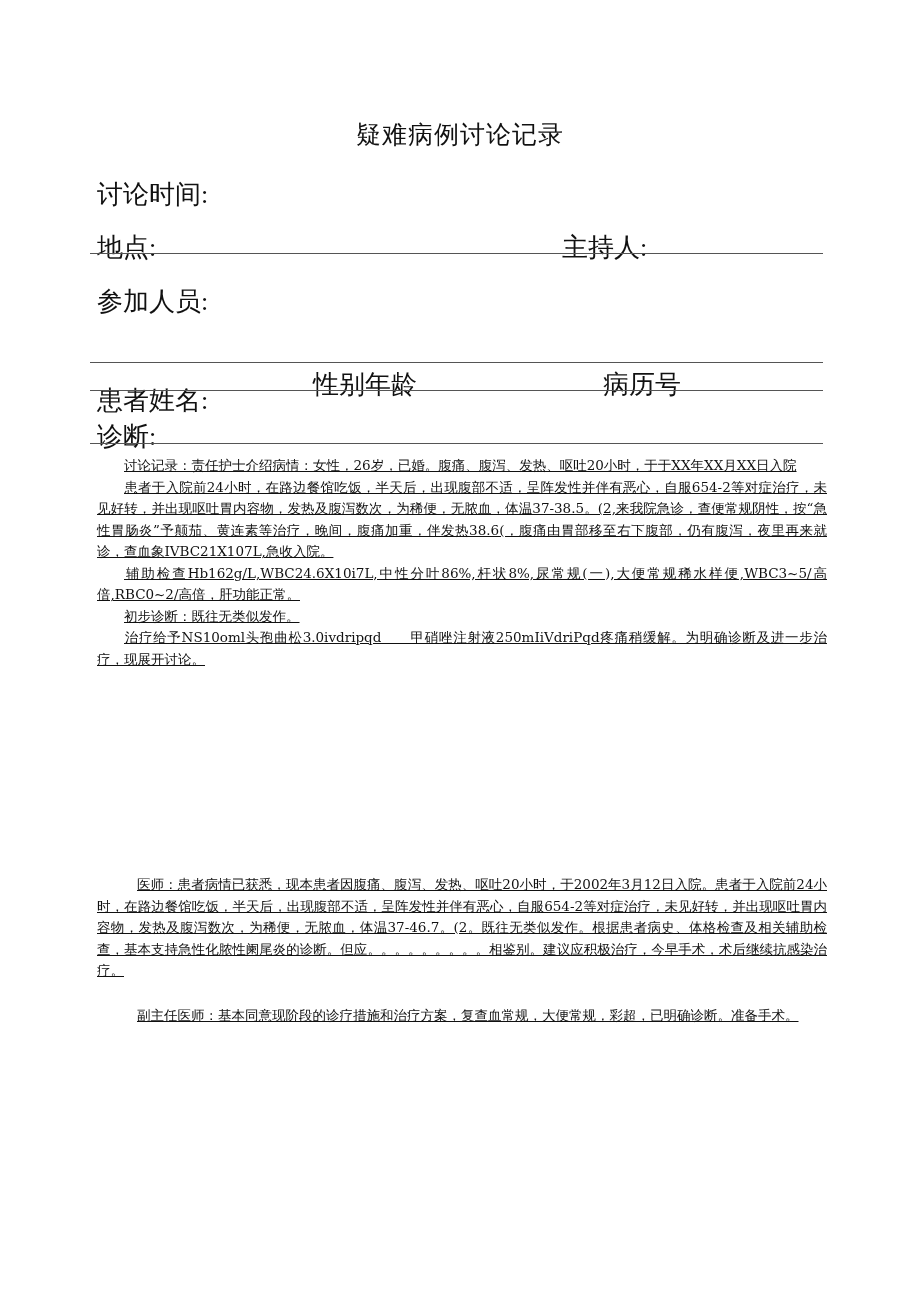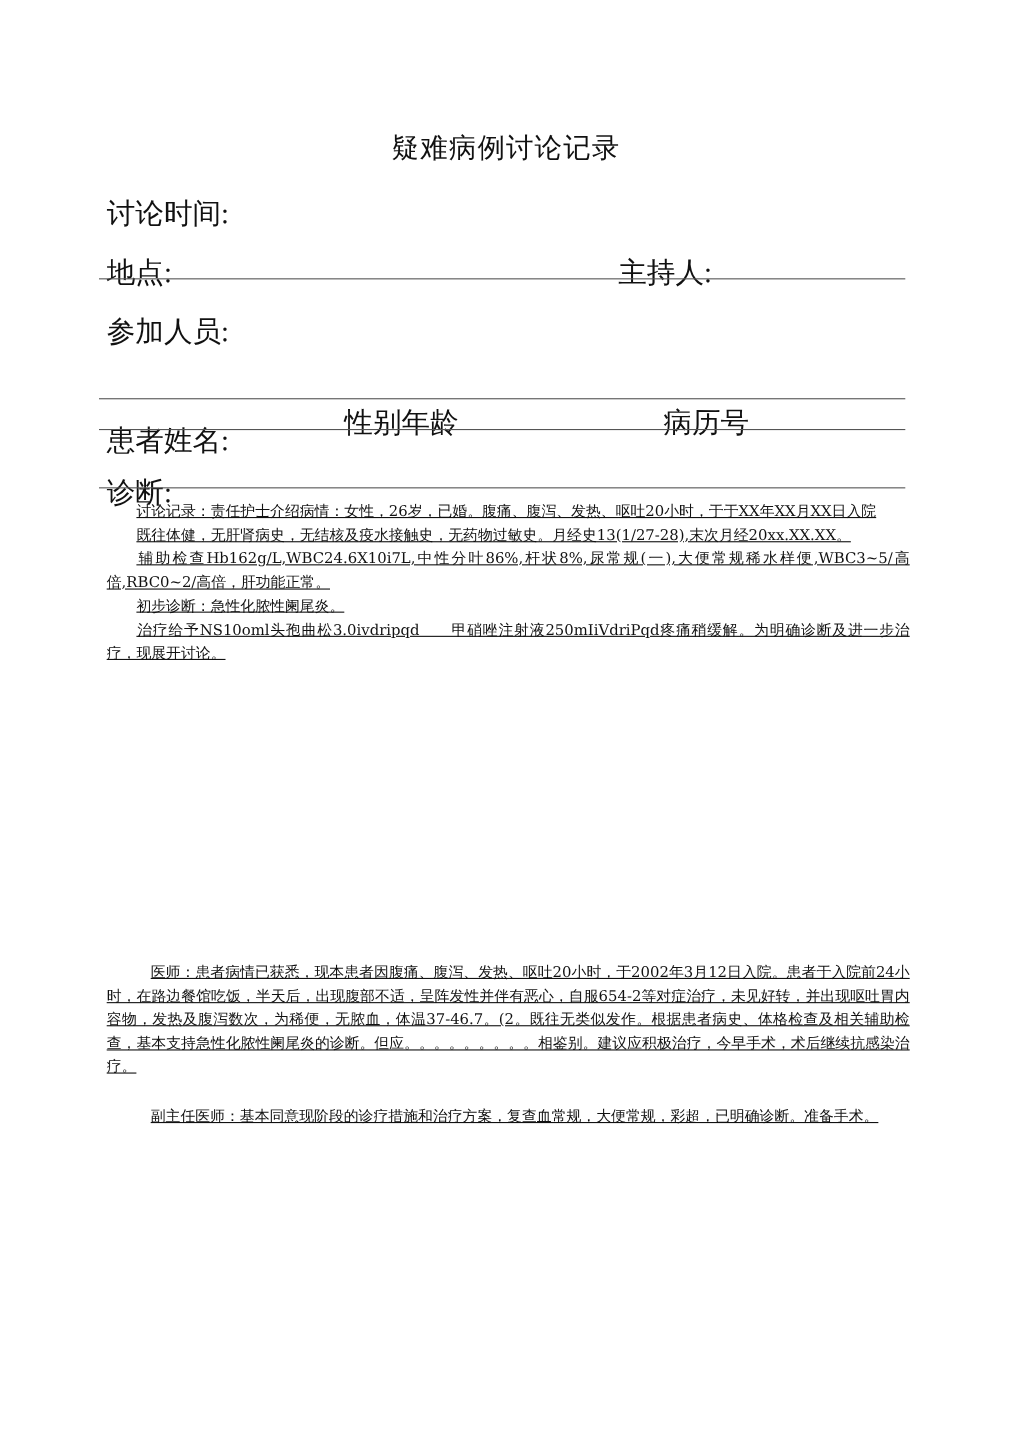--- a/index.html
+++ b/index.html
@@ -23,28 +23,28 @@
   <div class="hline" style="top:253px;"></div>
 
   <div class="field" style="top:284px;left:97px;">参加人员:</div>
 
   <div class="hline" style="top:362px;"></div>
   <div class="field" style="top:367px;left:97px;margin-top:16px;">患者姓名:</div>
   <div class="field" style="top:367px;left:313px;">性别年龄</div>
   <div class="field" style="top:367px;left:603px;">病历号</div>
   <div class="hline" style="top:390px;"></div>
 
-  <div class="field" style="top:430px;left:97px;">诊断:</div>
+  <div class="field" style="top:419px;left:97px;">诊断:</div>
   <div class="hline" style="top:443px;"></div>
 
   <div class="para" style="top:455px;">
     <div><span class="indent"></span><span>讨论记录：责任护士介绍病情：女性，26岁，已婚。腹痛、腹泻、发热、呕吐20小时，于于XX年XX月XX日入院</span></div>
-    <div><span class="indent"></span><span>既往体健，无肝肾病史，无结核及疫水接触史，无药物过敏史。月经史13(1/27-28),末次月经20xx.XX.XX。</span></div>
+    <div><span class="indent"></span><span>患者于入院前24小时，在路边餐馆吃饭，半天后，出现腹部不适，呈阵发性并伴有恶心，自服654-2等对症治疗，未见好转，并出现呕吐胃内容物，发热及腹泻数次，为稀便，无脓血，体温37-38.5。(2,来我院急诊，查便常规阴性，按“急性胃肠炎”予颠茄、黄连素等治疗，晚间，腹痛加重，伴发热38.6(，腹痛由胃部移至右下腹部，仍有腹泻，夜里再来就诊，查血象IVBC21X107L,急收入院。</span></div>
     <div><span class="indent"></span><span>辅助检查Hb162g/L,WBC24.6X10i7L,中性分叶86%,杆状8%,尿常规(一),大便常规稀水样便,WBC3~5/高倍,RBC0~2/高倍，肝功能正常。</span></div>
-    <div><span class="indent"></span><span>初步诊断：急性化脓性阑尾炎。</span></div>
+    <div><span class="indent"></span><span>初步诊断：既往无类似发作。</span></div>
     <div><span class="indent"></span><span>治疗给予NS10oml头孢曲松3.0ivdripqd　　甲硝唑注射液250mIiVdriPqd疼痛稍缓解。为明确诊断及进一步治疗，现展开讨论。</span></div>
   </div>
 
   <div class="para" style="top:874px;">
     <span class="indent" style="width:40px;"></span><span>医师：患者病情已获悉，现本患者因腹痛、腹泻、发热、呕吐20小时，于2002年3月12日入院。患者于入院前24小时，在路边餐馆吃饭，半天后，出现腹部不适，呈阵发性并伴有恶心，自服654-2等对症治疗，未见好转，并出现呕吐胃内容物，发热及腹泻数次，为稀便，无脓血，体温37-46.7。(2。既往无类似发作。根据患者病史、体格检查及相关辅助检查，基本支持急性化脓性阑尾炎的诊断。但应。。。。。。。。。相鉴别。建议应积极治疗，今早手术，术后继续抗感染治疗。</span>
   </div>
 
   <div class="para" style="top:1005px;">
     <span class="indent" style="width:40px;"></span><span>副主任医师：基本同意现阶段的诊疗措施和治疗方案，复查血常规，大便常规，彩超，已明确诊断。准备手术。</span>
   </div>

